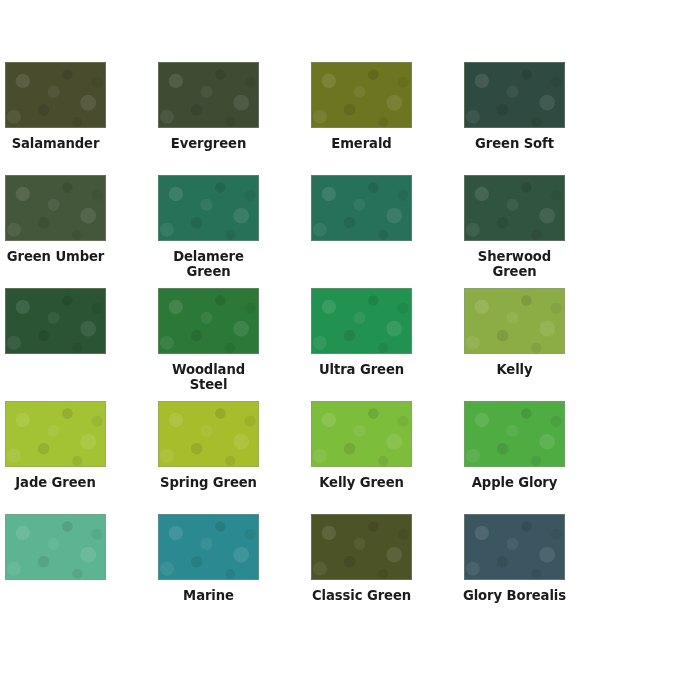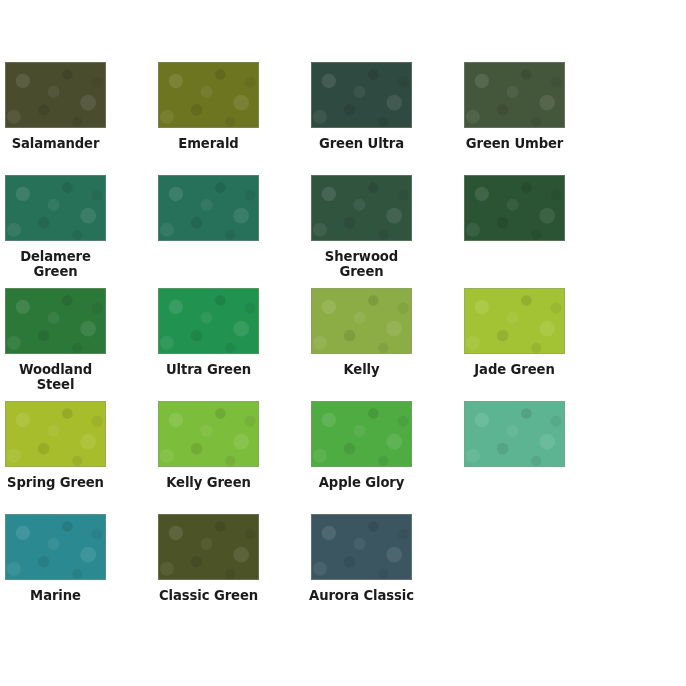--- a/index.html
+++ b/index.html
@@ -81,26 +81,30 @@
 </head>
 <body>
 
 <div id="swatch-chart">
   <div class="swatch-grid" id="swatch-grid">
       <div class="swatch-cell">
         <div class="swatch-chip" style="background-color: rgb(74, 76, 46);"></div>
         <div class="swatch-label">Salamander</div>
       </div>
       <div class="swatch-cell">
+        <div class="swatch-chip" style="background-color: rgb(63, 75, 51);"></div>
+        <div class="swatch-label">Evergreen</div>
+      </div>
+      <div class="swatch-cell">
         <div class="swatch-chip" style="background-color: rgb(109, 117, 33);"></div>
         <div class="swatch-label">Emerald</div>
       </div>
       <div class="swatch-cell">
         <div class="swatch-chip" style="background-color: rgb(47, 74, 64);"></div>
-        <div class="swatch-label">Green Ultra</div>
+        <div class="swatch-label">Green Soft</div>
       </div>
       <div class="swatch-cell">
         <div class="swatch-chip" style="background-color: rgb(68, 87, 59);"></div>
         <div class="swatch-label">Green Umber</div>
       </div>
       <div class="swatch-cell">
         <div class="swatch-chip" style="background-color: rgb(40, 113, 89);"></div>
         <div class="swatch-label">Delamere
 Green</div>
       </div>
@@ -150,16 +154,16 @@
       <div class="swatch-cell">
         <div class="swatch-chip" style="background-color: rgb(43, 138, 145);"></div>
         <div class="swatch-label">Marine</div>
       </div>
       <div class="swatch-cell">
         <div class="swatch-chip" style="background-color: rgb(76, 83, 38);"></div>
         <div class="swatch-label">Classic Green</div>
       </div>
       <div class="swatch-cell">
         <div class="swatch-chip" style="background-color: rgb(59, 86, 96);"></div>
-        <div class="swatch-label">Aurora Classic</div>
+        <div class="swatch-label">Glory Borealis</div>
       </div>
     </div>
 </div>
 
 </body></html>

